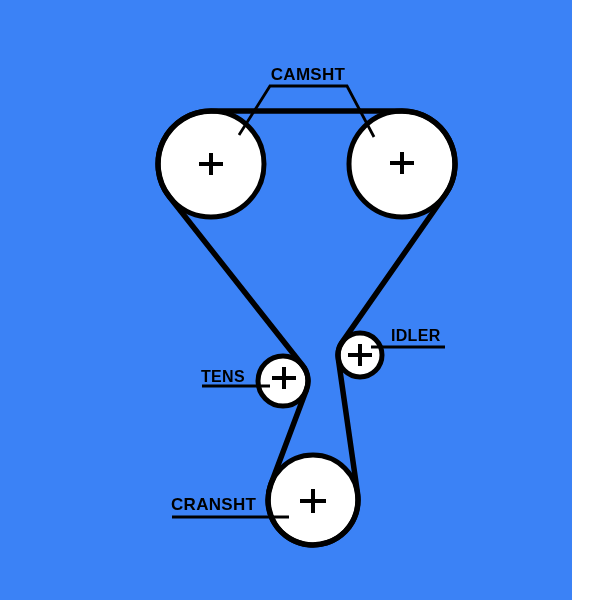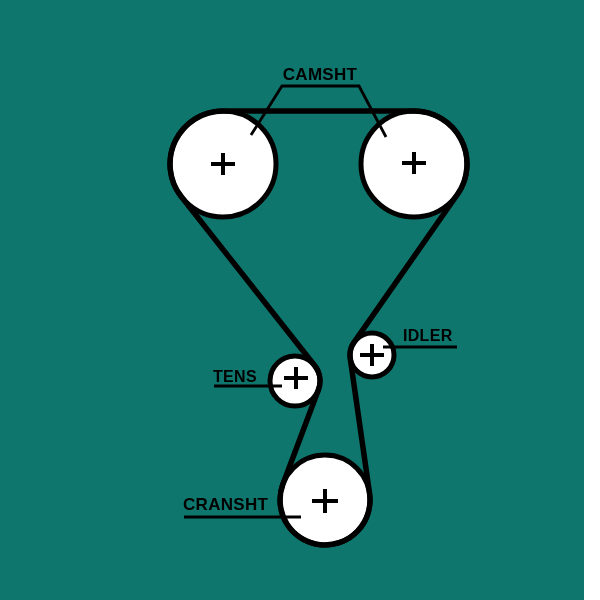--- a/index.html
+++ b/index.html
@@ -7,23 +7,22 @@
     padding: 0;
     width: 600px;
     height: 600px;
     background: #ffffff;
     font-family: "Liberation Sans", sans-serif;
   }
   .stage {
     position: relative;
     width: 572px;
     height: 600px;
-    background: #0f766e;
+    background: #3b82f6;
     overflow: hidden;
-    padding-left: 12px;
   }
   svg { display: block; }
   .pulley {
     fill: #ffffff;
     stroke: #000000;
     stroke-width: 5;
   }
   .belt {
     fill: none;
     stroke: #000000;

